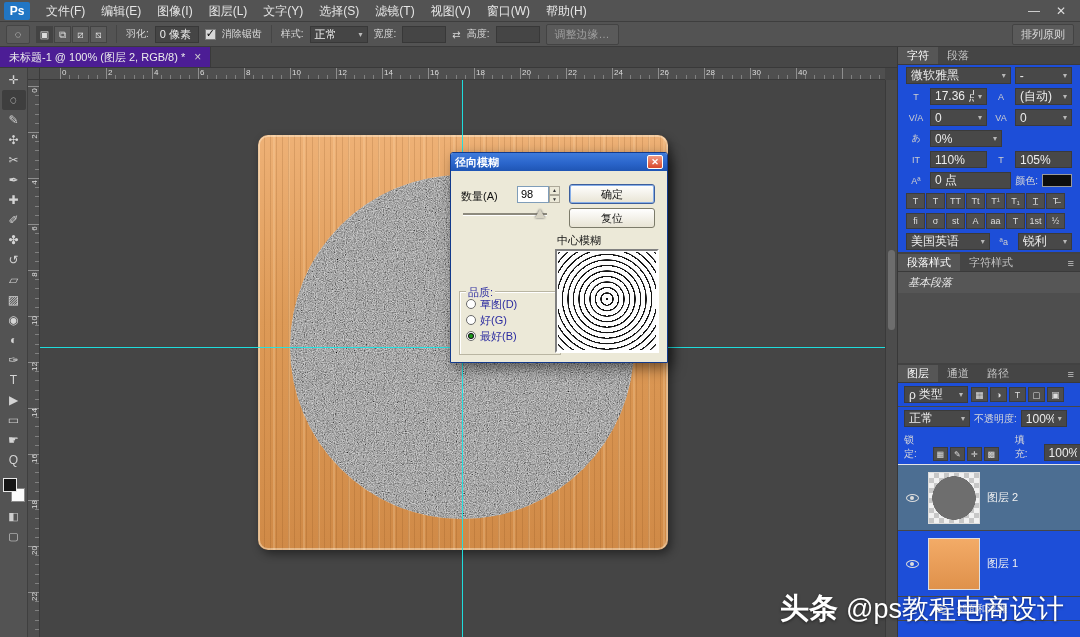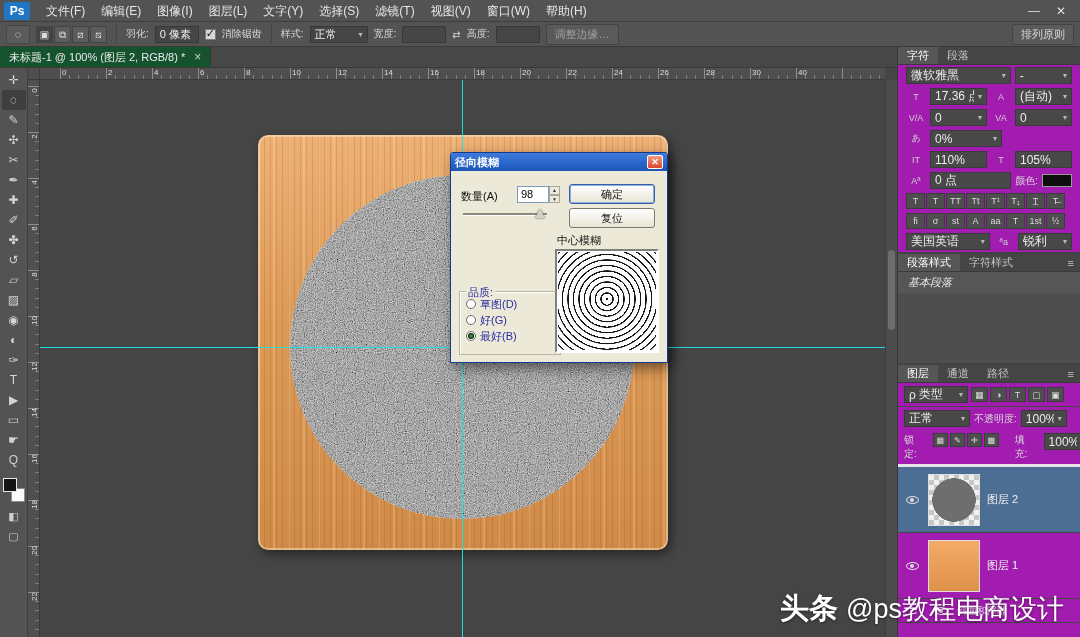--- a/index.html
+++ b/index.html
@@ -24,21 +24,21 @@
   .opt-input.short{min-width:44px;}
   .checkbox{width:11px;height:11px;background:#d8d8d8;border:1px solid #7a7a7a;display:inline-block;position:relative;}
   .checkbox.checked::after{content:"✓";position:absolute;top:-3px;left:0;font-size:11px;color:#111;}
   .ocombo{min-width:58px;height:17px;background:#454545;border:1px solid #383838;color:#eee;font-size:11px;display:inline-flex;align-items:center;padding:0 4px;}
   .ocombo::after{content:"▾";margin-left:auto;font-size:8px;color:#bbb;padding-left:6px;}
   .opt-btn{border:1px solid #434343;background:#5a5a5a;color:#9f9f9f;padding:2px 8px;border-radius:2px;font-size:11px;}
   .workspace{margin-left:auto;border:1px solid #434343;background:#5a5a5a;color:#ddd;padding:2px 8px;border-radius:2px;}
 
   
   .tabbar{position:absolute;top:47px;left:0;width:897px;height:21px;background:#474747;border-bottom:1px solid #393939;display:flex;align-items:stretch;z-index:8;}
-  .doc-tab{background:#14532d;padding:0 9px;display:flex;align-items:center;gap:9px;font-size:11px;color:#ececec;border-right:1px solid #3a3a3a;}
+  .doc-tab{background:#4c1d95;padding:0 9px;display:flex;align-items:center;gap:9px;font-size:11px;color:#ececec;border-right:1px solid #3a3a3a;}
   .doc-tab .close{color:#cfcfcf;font-size:12px;}
 
   
   .toolbar{position:absolute;top:68px;left:0;width:28px;bottom:0;background:#535353;border-right:1px solid #3f3f3f;display:flex;flex-direction:column;align-items:center;padding-top:2px;z-index:8;}
   .toolbar .tool{width:24px;height:20px;line-height:20px;text-align:center;color:#d4d4d4;font-size:12px;}
   .toolbar .tool:nth-child(2){background:#3e3e3e;border-radius:2px;color:#fff;}
   .swatches{position:relative;width:22px;height:24px;margin:8px 0 4px 0;}
   .swatch-fg{position:absolute;top:0;left:0;width:14px;height:14px;background:#141414;border:1px solid #e8e8e8;z-index:2;}
   .swatch-bg{position:absolute;bottom:0;right:0;width:14px;height:14px;background:#fbfbfb;border:1px solid #8a8a8a;}
   .toolbar .extras-box{display:flex;flex-direction:column;align-items:center;}
@@ -64,21 +64,21 @@
       repeating-linear-gradient(90deg,rgba(255,226,184,0.22) 0 2px,rgba(0,0,0,0) 2px 15px),
       linear-gradient(180deg,#eeb176 0%,#dd9a57 45%,#d08a47 100%);
     box-shadow:inset 0 0 0 2px rgba(255,240,214,0.45), 3px 4px 10px rgba(0,0,0,0.45);}
   .noise-circle{position:absolute;left:250px;top:95px;width:344px;height:344px;}
   .guide-v{position:absolute;left:422px;top:0;bottom:0;width:1px;background:#1de5e5;opacity:.95;z-index:4;}
   .guide-h{position:absolute;top:267px;left:0;right:0;height:1px;background:#1de5e5;opacity:.95;z-index:4;}
   .vscroll{position:absolute;top:12px;right:0;width:12px;bottom:0;background:#4c4c4c;border-left:1px solid #3a3a3a;z-index:3;}
   .vscroll .thumb{position:absolute;top:170px;height:80px;left:2px;right:2px;background:#6d6d6d;border-radius:5px;}
 
   
-  .rightcol{position:absolute;top:47px;left:897px;right:0;bottom:0;background:#a21caf;border-left:1px solid #383838;z-index:8;font-size:11px;color:#e2e2e2;}
+  .rightcol{position:absolute;top:47px;left:897px;right:0;bottom:0;background:#1d4ed8;border-left:1px solid #383838;z-index:8;font-size:11px;color:#e2e2e2;}
   .ptabs{display:flex;background:#454545;height:18px;align-items:stretch;border-bottom:1px solid #3a3a3a;}
   .ptab{padding:2px 9px;font-size:11px;color:#c4c4c4;display:flex;align-items:center;}
   .ptab.active{background:#565656;color:#fff;}
   .pmenu{margin-left:auto;padding:0 6px;color:#c4c4c4;display:flex;align-items:center;}
   .section{border-bottom:2px solid #424242;}
   .crow{display:flex;align-items:center;gap:4px;padding:2px 8px;}
   .cicon{width:20px;font-size:9px;color:#cfcfcf;text-align:center;flex:none;}
   .combo{flex:1;height:17px;background:#484848;border:1px solid #3a3a3a;color:#ededed;font-size:12px;display:flex;align-items:center;padding:0 4px;min-width:0;}
   .combo span{white-space:nowrap;overflow:hidden;}
   .combo::after{content:"▾";margin-left:auto;font-size:8px;color:#b8b8b8;padding-left:4px;}
@@ -90,21 +90,21 @@
   .stylesbody{height:70px;background:#4e4e4e;}
   .styleitem{padding:3px 10px;font-size:11px;color:#e8e8e8;font-style:italic;background:#565656;}
 
   
   .lfilter{display:flex;align-items:center;gap:3px;padding:3px 6px;border-bottom:1px solid #474747;}
   .lfilter .combo{flex:0 0 64px;}
   .lfilter .ficon{width:17px;height:15px;background:#4e4e4e;border:1px solid #3c3c3c;color:#ddd;font-size:9px;display:flex;align-items:center;justify-content:center;}
   .lblend{display:flex;align-items:center;gap:4px;padding:3px 6px;}
   .lblend .combo.bm{flex:0 0 66px;}
   .lblend .combo.op{flex:0 0 46px;}
-  .llock{display:flex;align-items:flex-start;gap:16px;padding:3px 6px;border-bottom:3px solid #e5e5e5;}
+  .llock{display:flex;align-items:flex-end;gap:16px;padding:3px 6px;border-bottom:1px solid #e5e5e5;}
   .llock .tbtn{width:15px;height:14px;background:#4e4e4e;border:1px solid #3c3c3c;color:#ddd;font-size:8px;display:flex;align-items:center;justify-content:center;}
   .llock .combo.fill{flex:0 0 46px;}
   .lrow{display:flex;align-items:center;gap:7px;height:66px;border-bottom:1px solid #464646;padding:0 5px;}
   .lrow.selected{background:#4c6e92;}
   .lrow .lname{font-size:11px;color:#f2f2f2;}
   .eyebox{width:18px;flex:none;display:flex;justify-content:center;}
   .eye{width:13px;height:8px;border:1px solid #dcdcdc;border-radius:50%;position:relative;}
   .eye::after{content:"";position:absolute;width:4px;height:4px;background:#dcdcdc;border-radius:50%;top:1px;left:3.5px;}
   .lthumb{width:52px;height:52px;border:1px solid #dedede;flex:none;}
   .lthumb.noise{background:

